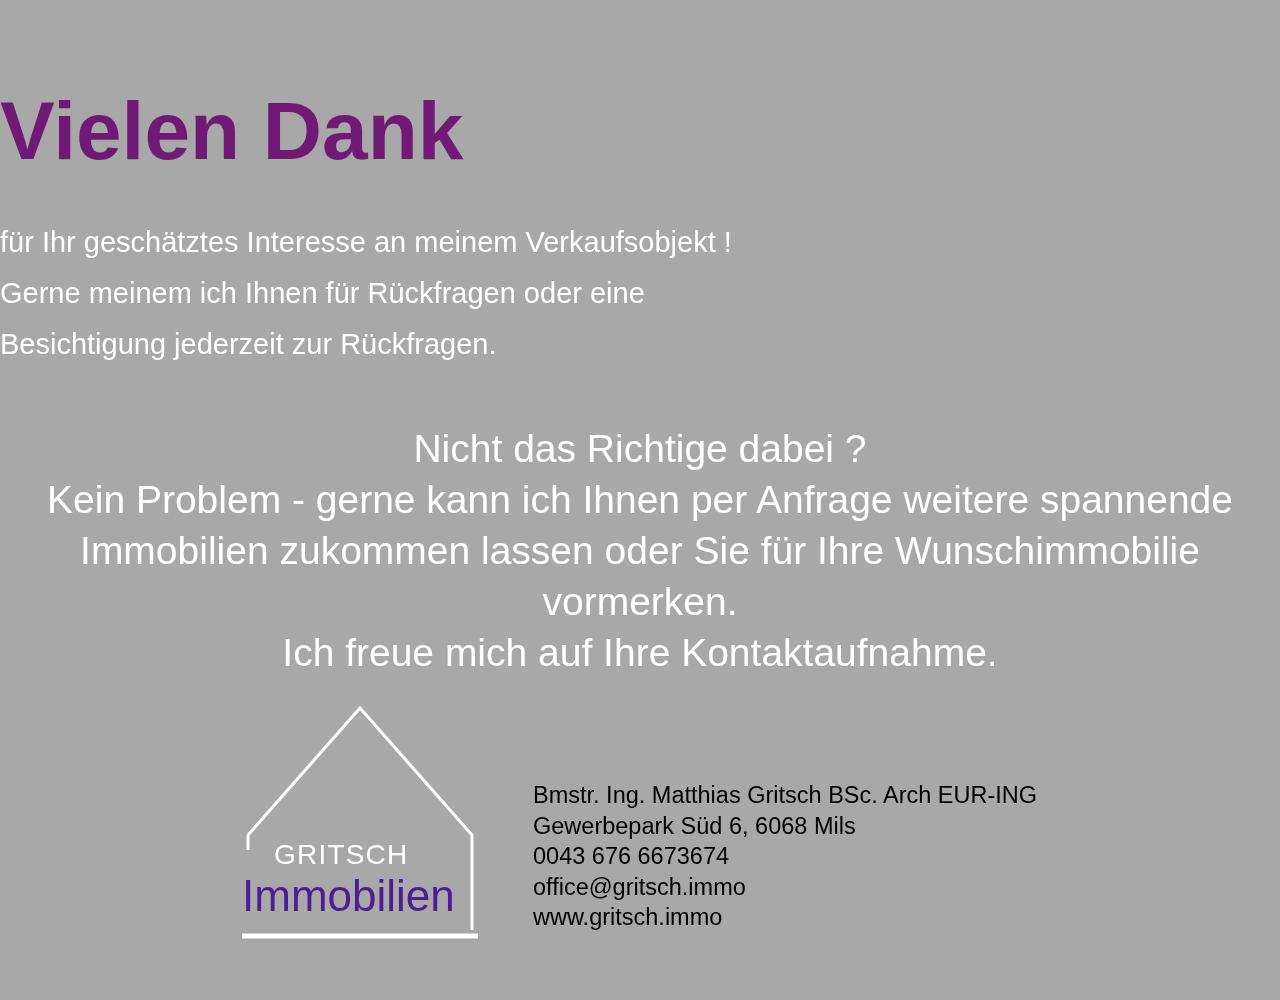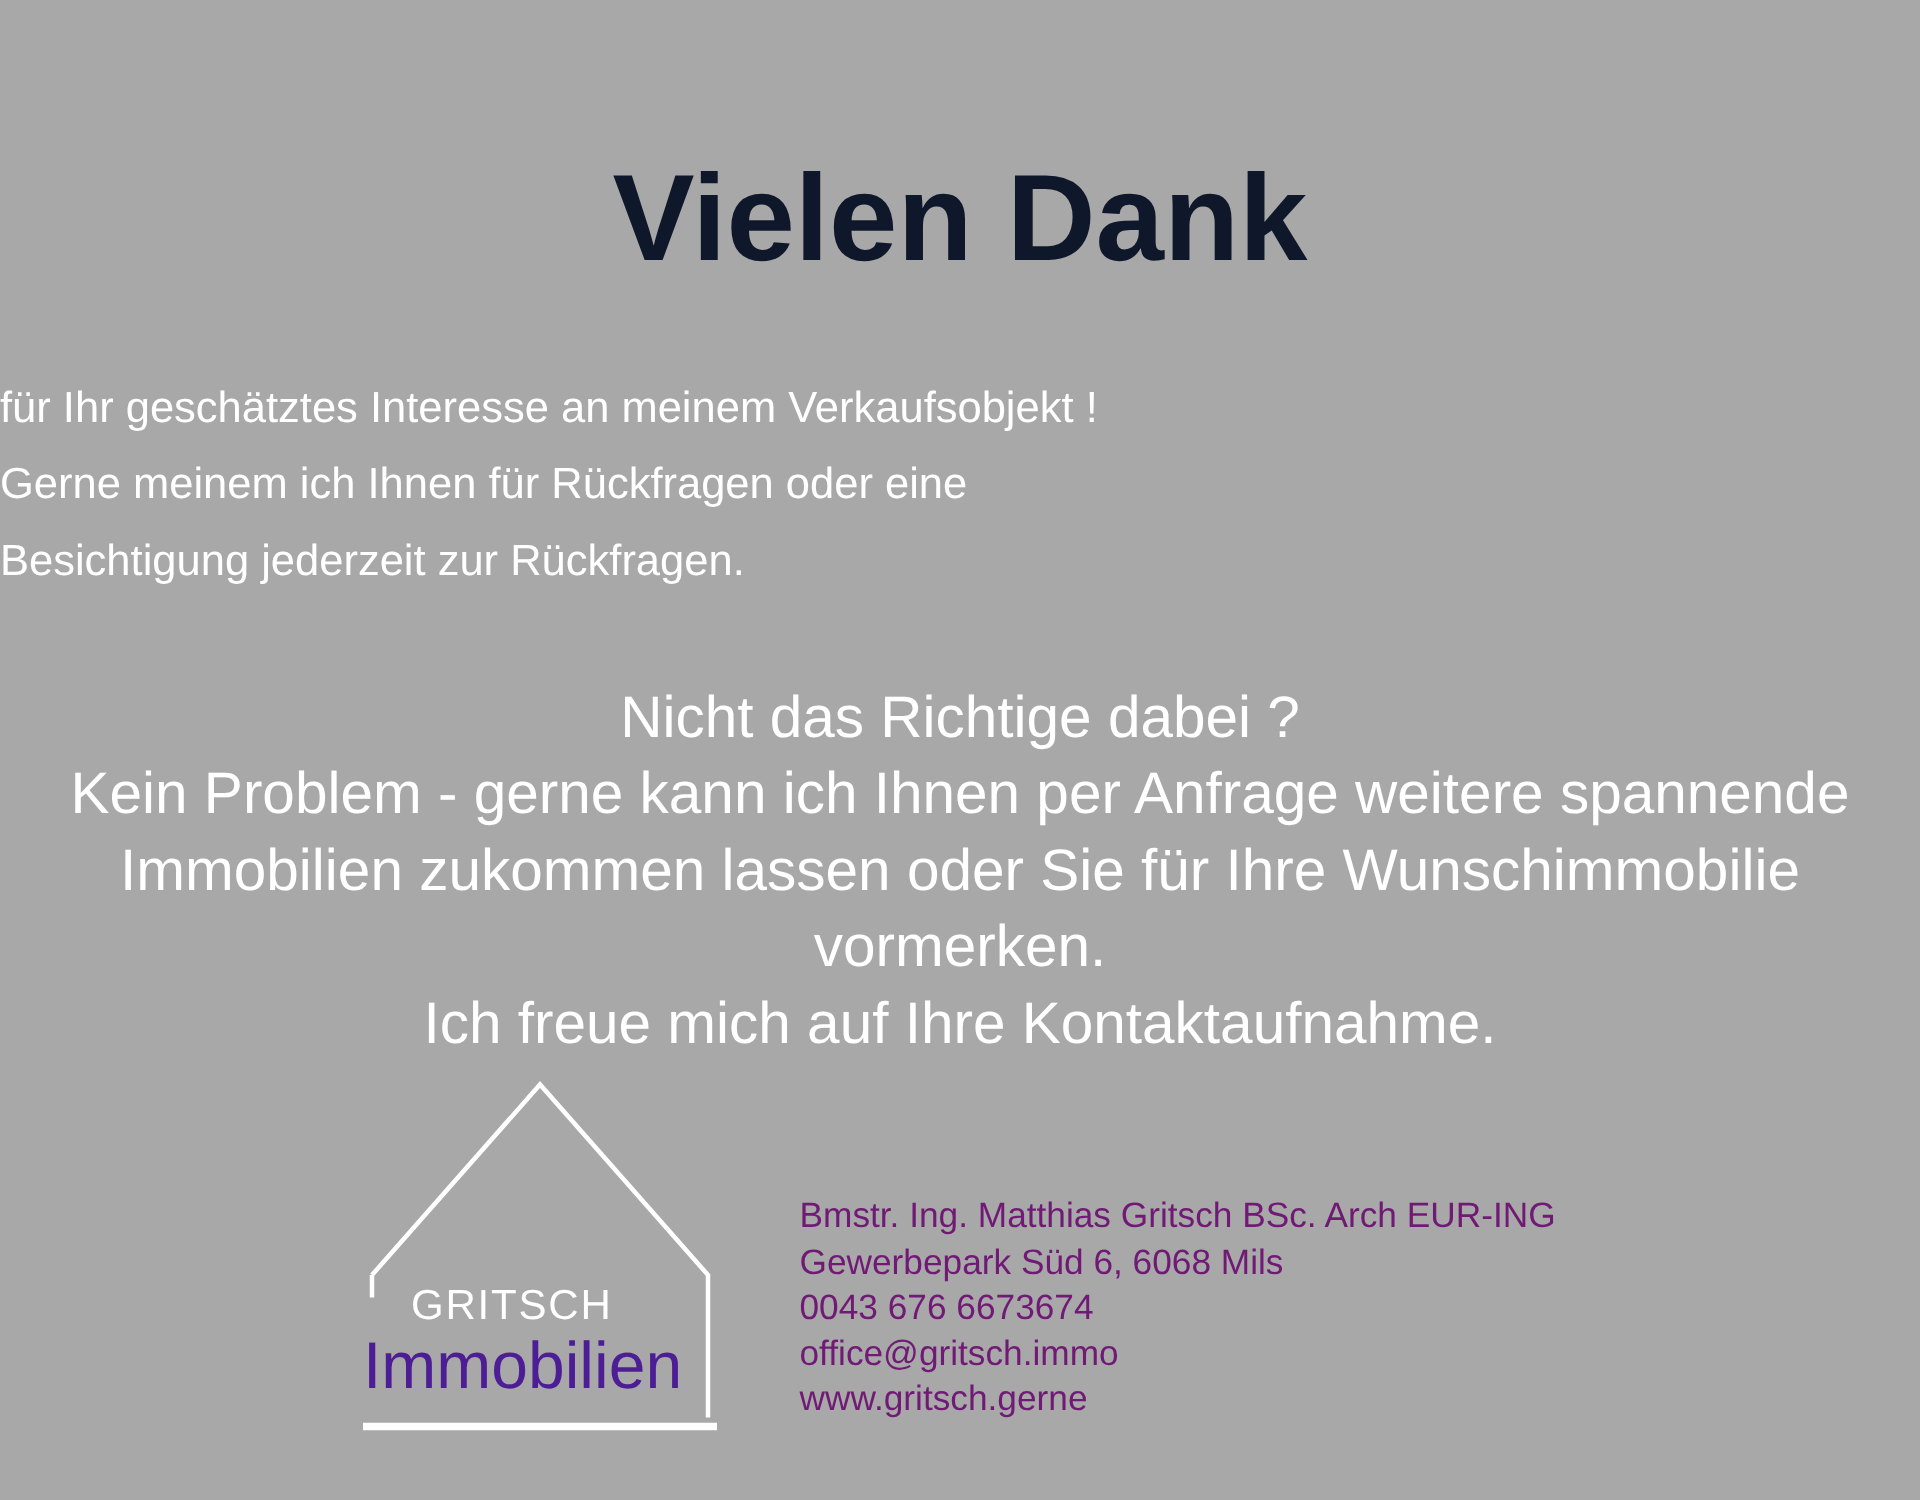--- a/index.html
+++ b/index.html
@@ -15,28 +15,28 @@
     overflow: hidden;
   }
   .page {
     position: relative;
     width: 1280px;
     height: 1000px;
     box-sizing: border-box;
   }
 
   .headline {
-    text-align: center;
+    text-align: left;
     font-size: 82px;
     font-weight: bold;
     letter-spacing: 0px;
     line-height: 1;
-    margin: 15px;
+    margin: 0;
     padding-top: 90px;
-    color: #0f172a;
+    color: #701a75;
   }
 
   .intro {
     text-align: left;
     font-size: 29px;
     line-height: 51px;
     margin: 0;
     padding-top: 45px;
     color: #ffffff;
     font-weight: 400;
@@ -91,21 +91,21 @@
     line-height: 52px;
     font-weight: 400;
   }
 
   .contact {
     position: absolute;
     left: 533px;
     top: 90px;
     font-size: 23.5px;
     line-height: 30.5px;
-    color: #701a75;
+    color: #000000;
   }
   .contact div {
     white-space: nowrap;
   }
 </style>
 </head>
 <body>
 
 <div class="page">
 
@@ -135,17 +135,17 @@
         <div class="l1">GRITSCH</div>
         <div class="l2">Immobilien</div>
       </div>
     </div>
 
     <div class="contact">
       <div>Bmstr. Ing. Matthias Gritsch BSc. Arch EUR-ING</div>
       <div>Gewerbepark Süd 6, 6068 Mils</div>
       <div>0043 676 6673674</div>
       <div>office@gritsch.immo</div>
-      <div>www.gritsch.gerne</div>
+      <div>www.gritsch.immo</div>
     </div>
 
   </div>
 </div>
 
 </body></html>

